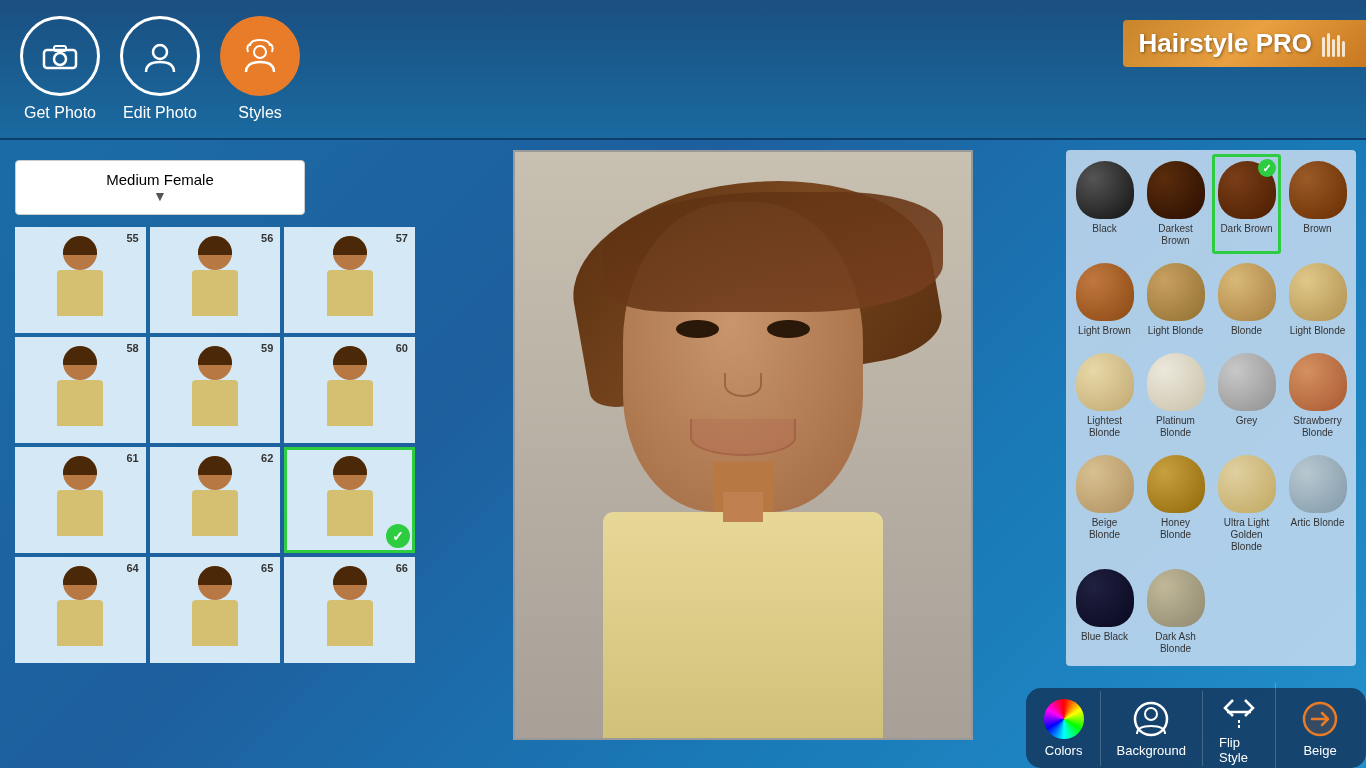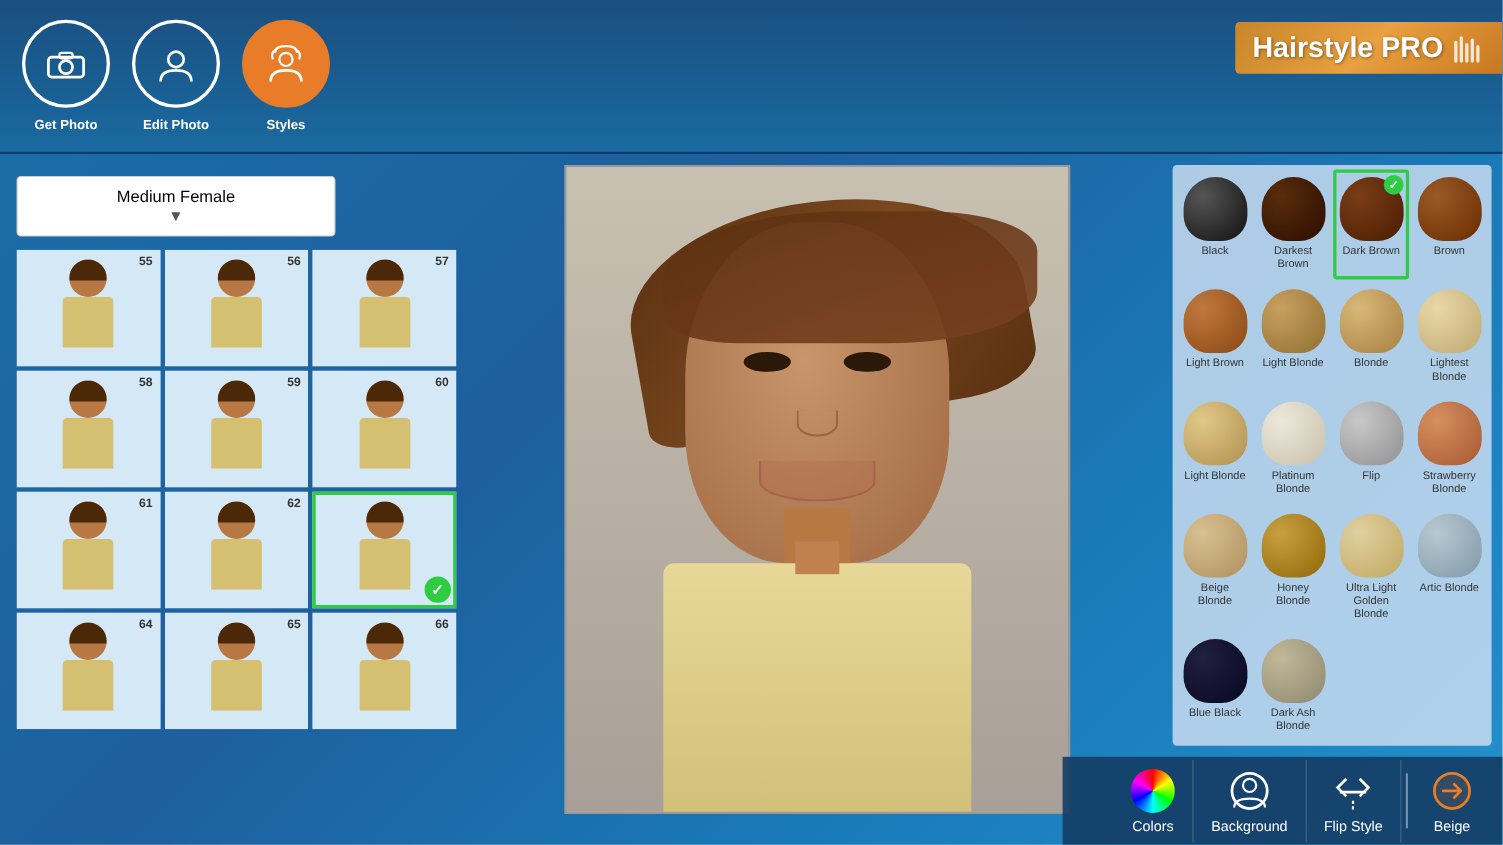--- a/index.html
+++ b/index.html
@@ -45,22 +45,22 @@
       color: white;
     }
 
     .nav-btn.active .icon-circle {
       background: #e87c28;
       border-color: #e87c28;
     }
 
     .nav-btn .btn-label {
       color: white;
-      font-size: 12px;
-      font-weight: 700;
+      font-size: 16px;
+      font-weight: 400;
     }
 
     .logo-area {
       position: absolute;
       right: 0;
       top: 0;
       width: 280px;
       height: 140px;
       overflow: hidden;
     }
@@ -260,28 +260,29 @@
     
     .color-item.reset-btn .color-swatch {
       background: conic-gradient(red, yellow, green, cyan, blue, magenta, red);
     }
 
     
     #bottom-bar {
       position: absolute;
       bottom: 0;
       right: 0;
-      width: 400px;
+      width: 340px;
       height: 80px;
       background: rgba(20, 60, 100, 0.9);
       display: flex;
       align-items: center;
       justify-content: flex-end;
       padding: 0 10px;
       gap: 0;
+      border-radius: 15px;
     }
 
     .bottom-btn {
       display: flex;
       flex-direction: column;
       align-items: center;
       gap: 4px;
       padding: 8px 16px;
       cursor: pointer;
       border-right: 1px solid rgba(255,255,255,0.2);
@@ -654,37 +655,37 @@
         <div class="color-swatch swatch-dark-blonde"></div>
         <span class="color-label">Light Blonde</span>
       </div>
 
       <div class="color-item">
         <div class="color-swatch swatch-blonde"></div>
         <span class="color-label">Blonde</span>
       </div>
 
       <div class="color-item">
+        <div class="color-swatch swatch-light-blonde"></div>
+        <span class="color-label">Light Blonde</span>
+      </div>
+
+      <div class="color-item">
         <div class="color-swatch swatch-lightest-blonde"></div>
         <span class="color-label">Lightest Blonde</span>
       </div>
 
       <div class="color-item">
-        <div class="color-swatch swatch-light-blonde"></div>
-        <span class="color-label">Light Blonde</span>
-      </div>
-
-      <div class="color-item">
         <div class="color-swatch swatch-platinum-blonde"></div>
         <span class="color-label">Platinum Blonde</span>
       </div>
 
       <div class="color-item">
         <div class="color-swatch swatch-grey"></div>
-        <span class="color-label">Flip</span>
+        <span class="color-label">Grey</span>
       </div>
 
       <div class="color-item">
         <div class="color-swatch swatch-strawberry-blonde"></div>
         <span class="color-label">Strawberry Blonde</span>
       </div>
 
       <div class="color-item">
         <div class="color-swatch swatch-beige-blonde"></div>
         <span class="color-label">Beige Blonde</span>

